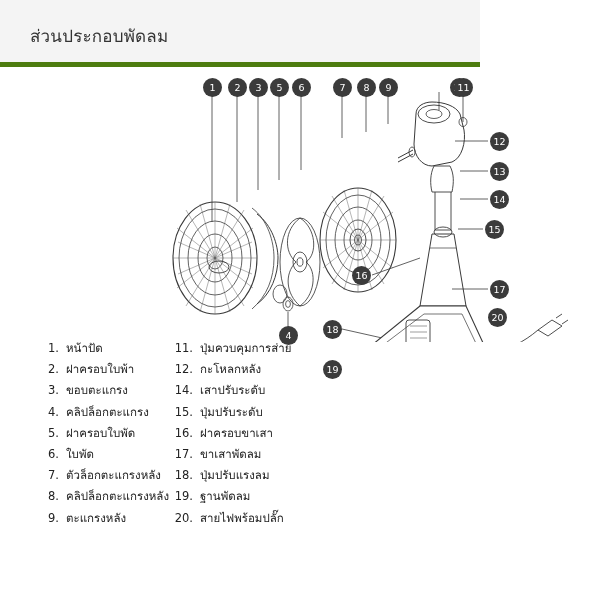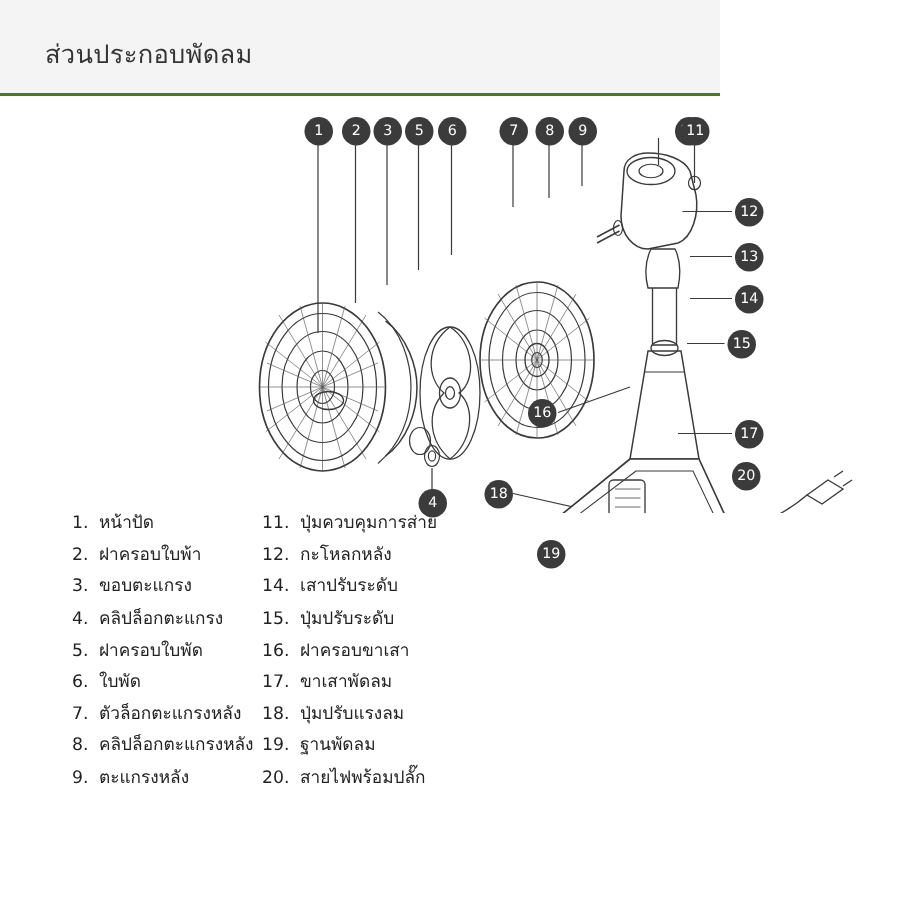--- a/index.html
+++ b/index.html
@@ -20,21 +20,21 @@
     width: 600px; height: 600px;
     background: #ffffff;
   }
   
   .header {
     position: absolute;
     left: 0; top: 0;
     width: 480px;
     height: 62px;
     background: #f4f4f4;
-    border-bottom: 2px solid #4d7c0f;
+    border-bottom: 5px solid #4d7c0f;
   }
   .header-title {
     position: absolute;
     left: 30px;
     top: 22px;
     font-size: 17px;
     color: #333333;
     letter-spacing: 0.2px;
   }
   
@@ -225,21 +225,21 @@
     <div class="callout" style="left:450px;  top:16px;">10</div>
     <div class="callout" style="left:454px;  top:16px;">11</div>
     <div class="callout" style="left:490px;  top:70px;">12</div>
     <div class="callout" style="left:490px;  top:100px;">13</div>
     <div class="callout" style="left:490px;  top:128px;">14</div>
     <div class="callout" style="left:485px;  top:158px;">15</div>
     <div class="callout" style="left:352px;  top:204px;">16</div>
     <div class="callout" style="left:490px;  top:218px;">17</div>
     <div class="callout" style="left:279px;  top:264px;">4</div>
     <div class="callout" style="left:323px;  top:258px;">18</div>
-    <div class="callout" style="left:323px;  top:298px;margin-left:35px;">19</div>
+    <div class="callout" style="left:323px;  top:298px;">19</div>
     <div class="callout" style="left:488px;  top:246px;">20</div>
   </div>
 
   <div class="legend">
     <div class="legend-col left">
       <div class="legend-item">
         <span class="legend-num">1.</span>
         <span class="legend-label">หน้าปัด</span>
       </div>
       <div class="legend-item">

